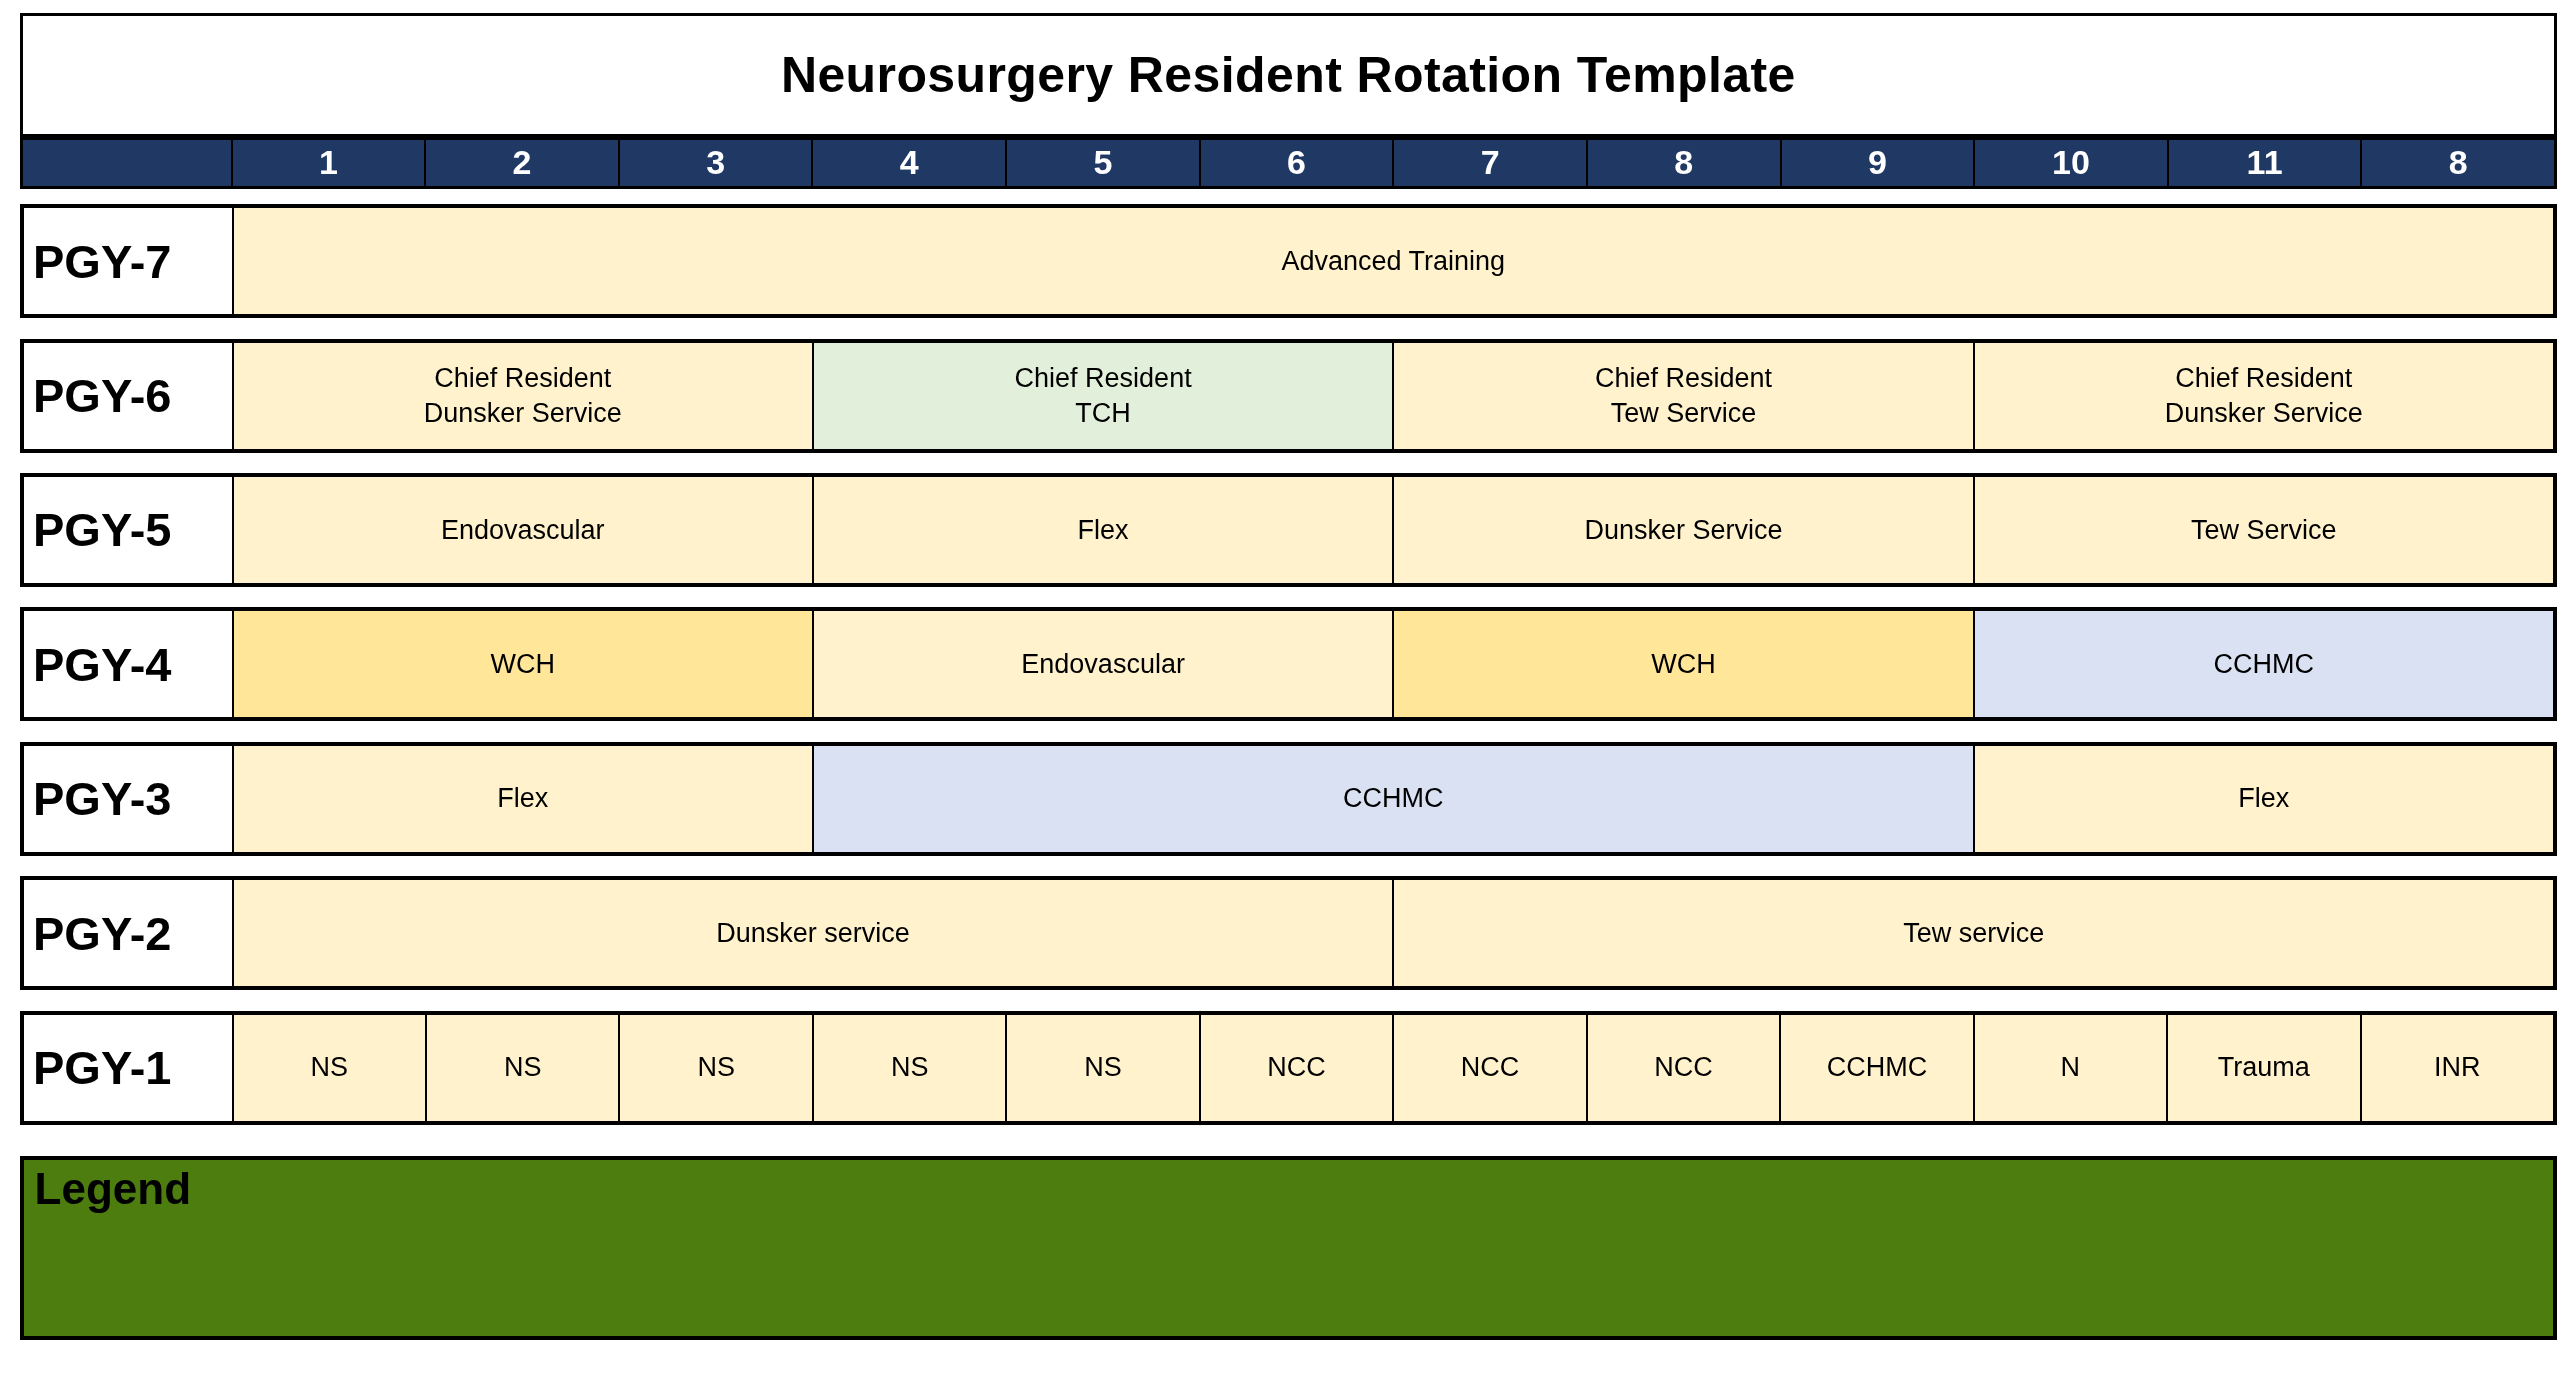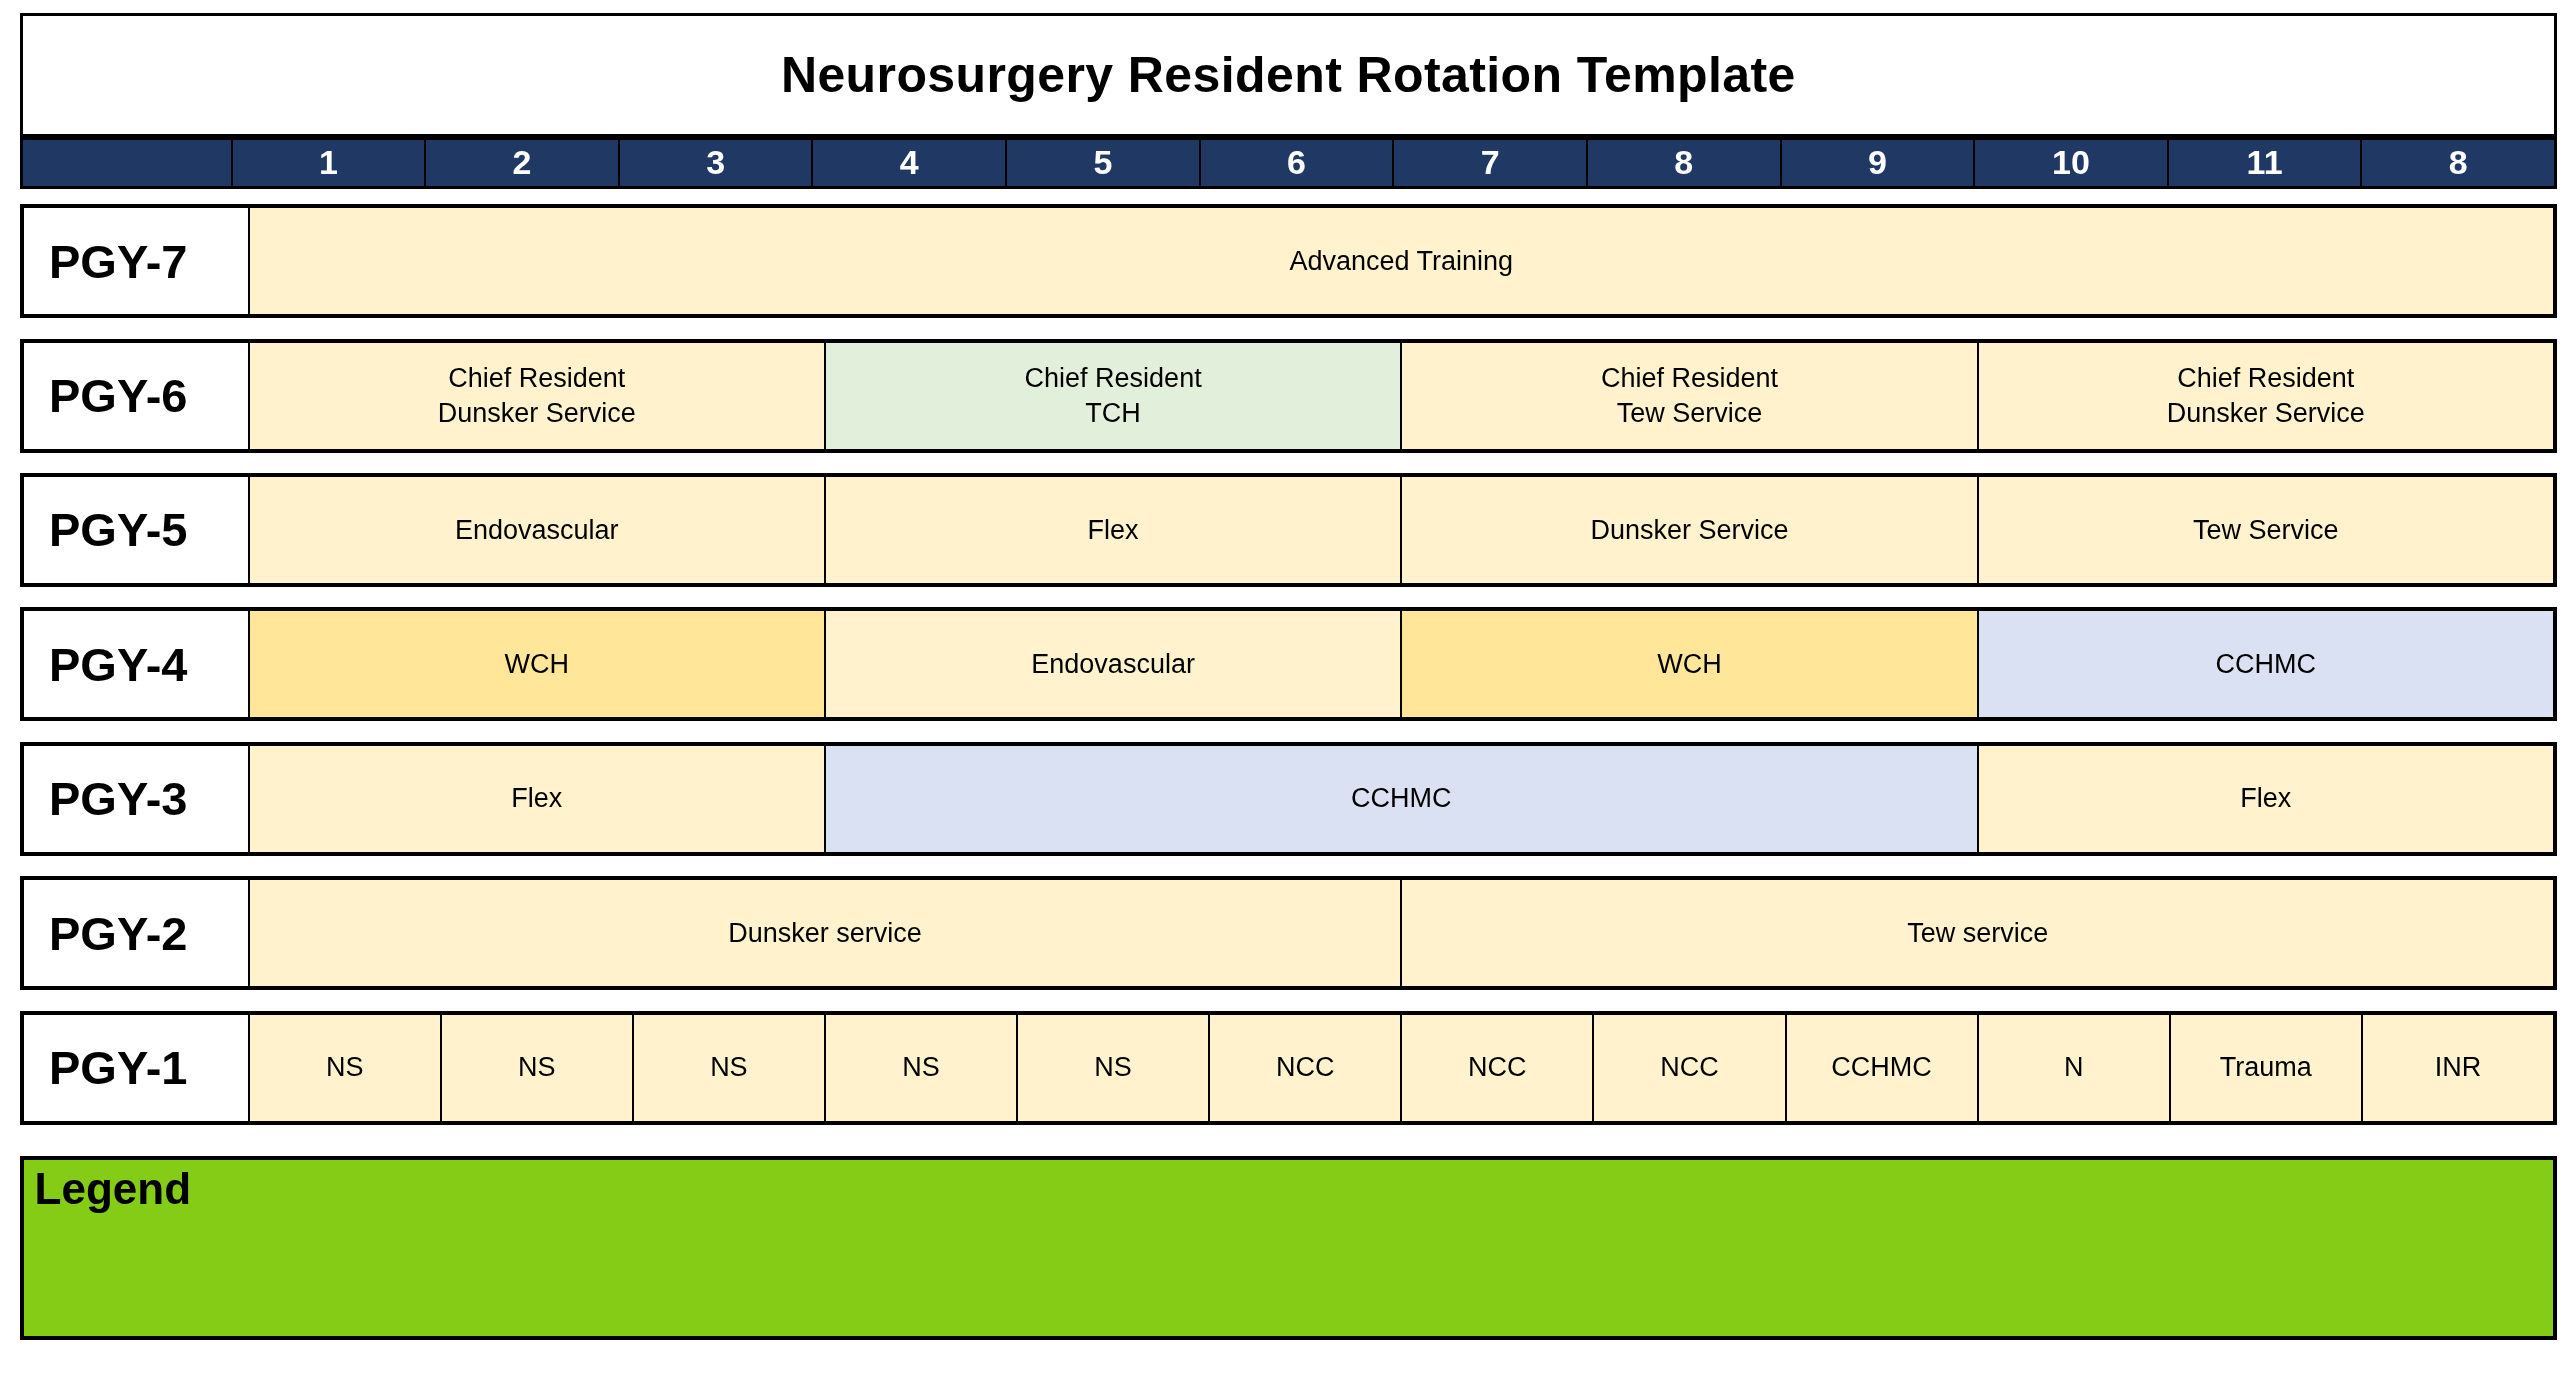--- a/index.html
+++ b/index.html
@@ -56,21 +56,20 @@
   
   .rows { margin-top: 15.7px; }
   .row-box {
     box-sizing: border-box;
     border: 4.7px solid #000;
     height: 114px;
     display: grid;
     grid-template-columns: 208px repeat(12, 1fr);
     margin-bottom: 20.4px;
     background: #fff;
-    padding-left: 16px;
   }
   .row-label {
     display: flex;
     align-items: center;
     padding-left: 9.4px;
     font-size: 47px;
     font-weight: bold;
     background: #ffffff;
   }
   .segment {
@@ -84,21 +83,21 @@
     white-space: pre-line;
   }
   
   .legend-box {
     box-sizing: border-box;
     border: 4.7px solid #000;
     height: 184px;
     margin-top: 31px;
     display: grid;
     grid-template-columns: 208px 1245fr 994fr 736fr;
-    background: #84cc16;
+    background: #4d7c0f;
   }
   .legend-label {
     padding: 4.7px 0 0 11px;
     font-size: 44px;
     font-weight: bold;
   }
   .legend-col {
     border-left: 2.3px solid #000;
     padding: 4.7px 7.8px 0 7.8px;
     overflow: hidden;

